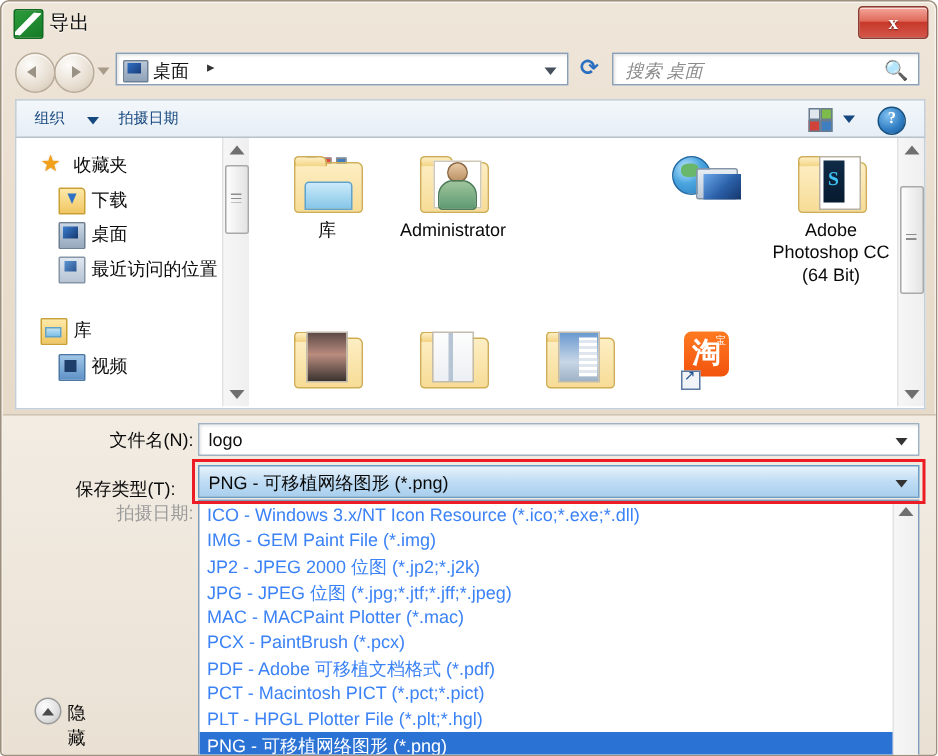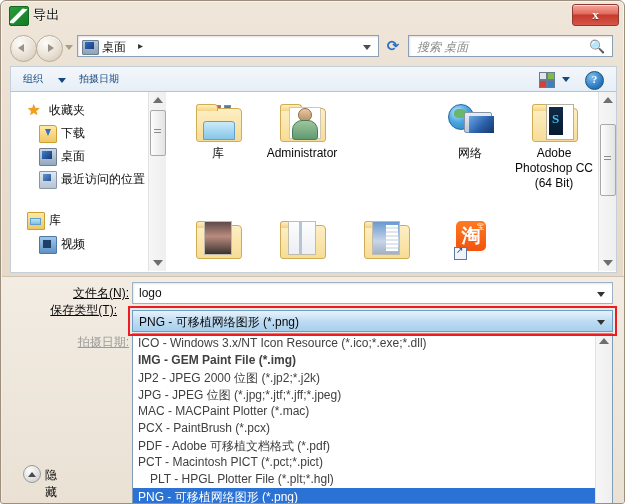--- a/index.html
+++ b/index.html
@@ -270,21 +270,21 @@
   .file-thumb{
     position:absolute;left:1px;top:32px;width:14px;height:70px;
     background:linear-gradient(90deg,#fdfdfd,#e3e3e3);border:1px solid #a9a9a9;border-radius:2px;cursor:pointer;
   }
   .file-thumb:after{
     content:"";position:absolute;left:3px;top:31px;width:7px;height:6px;
     background:repeating-linear-gradient(180deg,#8c8c8c 0 1px,transparent 1px 3px);
   }
   
   .formrow{position:absolute;height:22px;}
-  .formlabel{position:absolute;right:0;top:3px;font-size:12px;color:#0a0a0a;white-space:nowrap;text-decoration:underline;}
+  .formlabel{position:absolute;right:0;top:3px;font-size:12px;color:#0a0a0a;white-space:nowrap;}
   .formlabel.dim{color:#9b9b9b;}
   .inputbox{
     position:absolute;background:#fff;border:1px solid #9fb2c4;box-sizing:border-box;
     box-shadow:inset 1px 1px 2px rgba(0,0,0,.1);cursor:text;
   }
   .inputbox .val{position:absolute;left:6px;top:3px;font-size:12px;color:#111;}
   .inp-caret{
     position:absolute;right:7px;top:9px;width:0;height:0;
     border-left:4px solid transparent;border-right:4px solid transparent;
     border-top:5px solid #333;cursor:pointer;
@@ -299,21 +299,21 @@
     position:absolute;left:127px;top:305px;width:489px;height:30px;
     border:2px solid #ec1c24;box-sizing:border-box;pointer-events:none;
   }
   
   .droplist{
     position:absolute;left:131px;top:332px;width:481px;height:172px;
     background:#fff;border:1px solid #7f9db9;box-sizing:border-box;overflow:hidden;
   }
   .dropitem{
     position:absolute;left:0;width:463px;height:18px;padding:1px 0 0 5px;
-    box-sizing:border-box;font-size:12px;color:#404040;white-space:nowrap;cursor:pointer;
+    box-sizing:border-box;font-size:12px;color:#3b82f6;white-space:nowrap;cursor:pointer;
   }
   .dropitem.sel{background:#2a72d4;color:#fff;}
   .drop-scroll{
     position:absolute;right:0;top:0;width:16px;height:170px;
     background:linear-gradient(90deg,#f6f6f6,#efefef);border-left:1px solid #e2e2e2;
   }
   .drop-arrow{position:absolute;left:3px;top:4px;width:0;height:0;
     border-left:5px solid transparent;border-right:5px solid transparent;
     border-bottom:6px solid #6f6f6f;cursor:pointer;}
   
@@ -439,21 +439,20 @@
         </div>
         <div class="fi-label">Administrator</div>
       </div>
 
 
       <div class="fileitem" style="left:260px;top:8px;">
         <div class="fi-ico">
           <div class="globe"></div>
           <div class="monitor" style="left:18px;top:12px;width:26px;height:19px;"></div>
         </div>
-        <div class="fi-label">网络</div>
       </div>
 
       <div class="fileitem" style="left:344px;top:8px;">
         <div class="fi-ico ps-ico">
           <div class="folder"></div>
           <div class="ps-doc"></div>
             <div class="ps-blue"></div>
         </div>
         <div class="fi-label">Adobe Photoshop CC (64 Bit)</div>
       </div>
@@ -497,43 +496,43 @@
   <div class="bottompanel"></div>
 
   <div class="formrow" style="left:0;top:281px;width:128px;">
     <div class="formlabel">文件名(N):</div>
   </div>
   <div class="inputbox" style="left:131px;top:281px;width:481px;height:22px;">
     <div class="val">logo</div>
     <div class="inp-caret"></div>
   </div>
 
-  <div class="formrow" style="left:0;top:298px;width:116px;">
+  <div class="formrow" style="left:0;top:314px;width:116px;">
     <div class="formlabel">保存类型(T):</div>
   </div>
 
   <div class="formrow" style="left:0;top:330px;width:128px;">
     <div class="formlabel dim">拍摄日期:</div>
   </div>
 
   <div class="combo">
     <div class="val">PNG - 可移植网络图形 (*.png)</div>
     <div class="inp-caret"></div>
   </div>
 
   <div class="droplist">
     <div class="dropitem" style="top:1px;">ICO - Windows 3.x/NT Icon Resource (*.ico;*.exe;*.dll)</div>
-    <div class="dropitem" style="top:18px;font-weight:bold;">IMG - GEM Paint File (*.img)</div>
+    <div class="dropitem" style="top:18px;">IMG - GEM Paint File (*.img)</div>
     <div class="dropitem" style="top:35px;">JP2 - JPEG 2000 位图 (*.jp2;*.j2k)</div>
     <div class="dropitem" style="top:52px;">JPG - JPEG 位图 (*.jpg;*.jtf;*.jff;*.jpeg)</div>
     <div class="dropitem" style="top:69px;">MAC - MACPaint Plotter (*.mac)</div>
     <div class="dropitem" style="top:86px;">PCX - PaintBrush (*.pcx)</div>
     <div class="dropitem" style="top:103px;">PDF - Adobe 可移植文档格式 (*.pdf)</div>
     <div class="dropitem" style="top:120px;">PCT - Macintosh PICT (*.pct;*.pict)</div>
-    <div class="dropitem" style="top:137px;margin-left:12px;">PLT - HPGL Plotter File (*.plt;*.hgl)</div>
+    <div class="dropitem" style="top:137px;">PLT - HPGL Plotter File (*.plt;*.hgl)</div>
     <div class="dropitem sel" style="top:154px;">PNG - 可移植网络图形 (*.png)</div>
 
     <div class="drop-scroll">
       <div class="drop-arrow"></div>
     </div>
   </div>
 
   <div class="redbox"></div>
 
   <div class="hidefolders">

